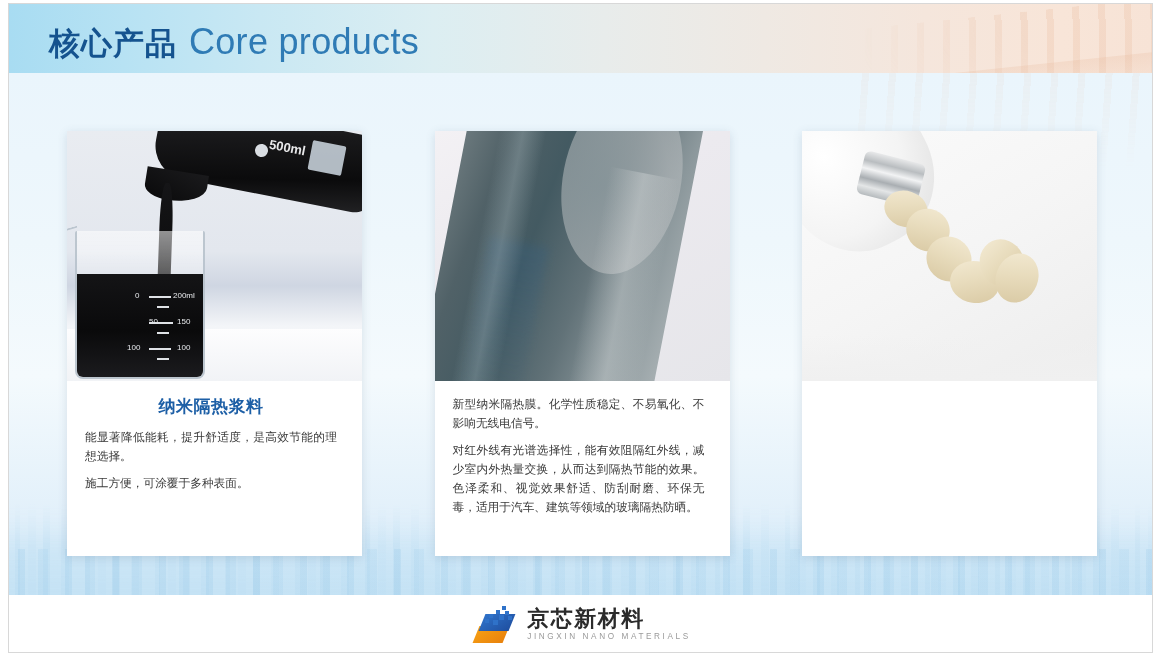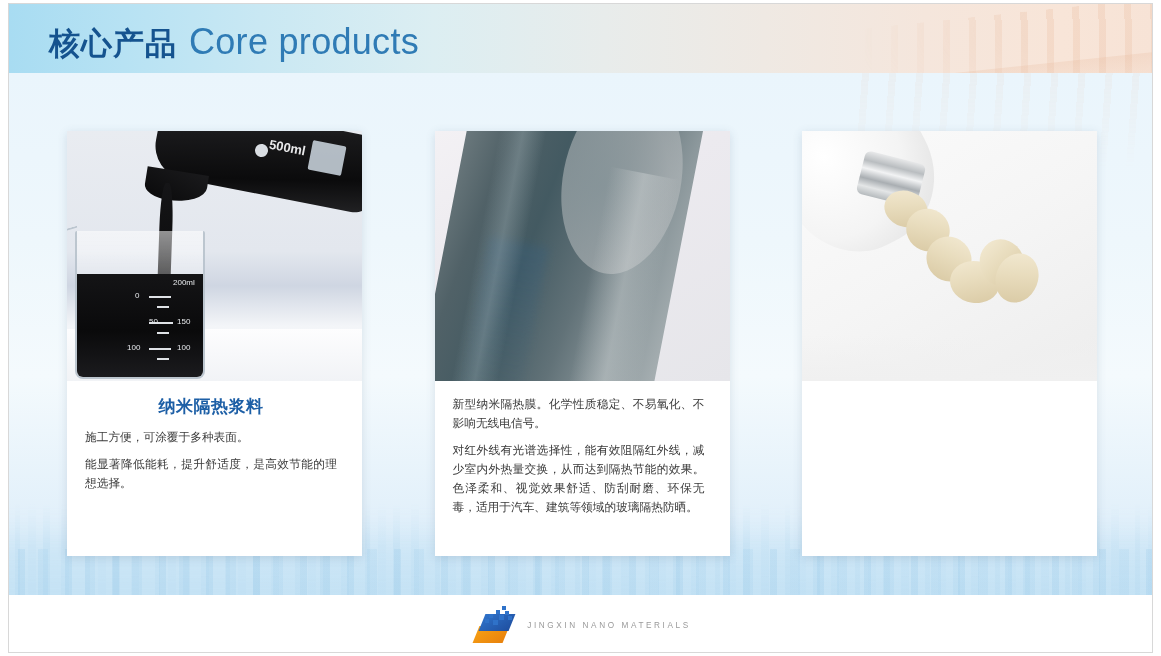--- a/index.html
+++ b/index.html
@@ -361,38 +361,38 @@
           <div class="bottle-label"></div>
           <div class="stream-top"></div>
           <div class="stream"></div>
           <div class="beaker">
             <div class="beaker-liquid"></div>
 
             <span class="grad" style="left:58px;top:60px;">0</span>
             <span class="grad" style="left:72px;top:86px;">50</span>
             <span class="grad" style="left:50px;top:112px;">100</span>
 
-            <span class="grad" style="left:96px;top:47px;">200ml</span>
+            <span class="grad" style="left:96px;top:60px;">200ml</span>
             <span class="grad" style="left:100px;top:86px;">150</span>
             <span class="grad" style="left:100px;top:112px;">100</span>
 
             <div class="tick" style="left:72px;top:65px;width:22px;"></div>
             <div class="tick" style="left:80px;top:75px;width:12px;"></div>
             <div class="tick" style="left:72px;top:91px;width:24px;"></div>
             <div class="tick" style="left:80px;top:101px;width:12px;"></div>
             <div class="tick" style="left:72px;top:117px;width:22px;"></div>
             <div class="tick" style="left:80px;top:127px;width:12px;"></div>
 
           </div>
           <div class="beaker-spout"></div>
         </div>
         <div class="card-body">
           <div class="card-title">纳米隔热浆料</div>
+          <p class="card-para">能显著降低能耗，提升舒适度，是高效节能的理想选择。</p>
           <p class="card-para">施工方便，可涂覆于多种表面。</p>
-          <p class="card-para">能显著降低能耗，提升舒适度，是高效节能的理想选择。</p>
         </div>
       </div>
 
       <div class="card">
         <div class="card-photo ph2">
           <div class="roll"></div>
           <div class="roll-edge"></div>
           <div class="blue-tint"></div>
           <div class="sheen1"></div>
           <div class="sheen2"></div>
@@ -429,19 +429,20 @@
           <div class="px" style="left:30px;top:1px;width:4px;height:4px;"></div>
           <div class="px" style="left:24px;top:5px;width:4px;height:4px;"></div>
           <div class="px" style="left:33px;top:6px;width:4px;height:4px;"></div>
           <div class="px" style="left:17px;top:9px;width:4px;height:4px;"></div>
           <div class="px" style="left:27px;top:10px;width:5px;height:5px;"></div>
           <div class="px" style="left:36px;top:11px;width:4px;height:4px;"></div>
           <div class="px" style="left:13px;top:14px;width:4px;height:4px;"></div>
           <div class="px" style="left:21px;top:15px;width:5px;height:5px;"></div>
         </div>
         <div class="logo-text">
+          <span class="logo-cn">京芯新材料</span>
           <span class="logo-en">JINGXIN NANO MATERIALS</span>
         </div>
       </div>
     </div>
 
   </div>
 </div>
 
 </body></html>

